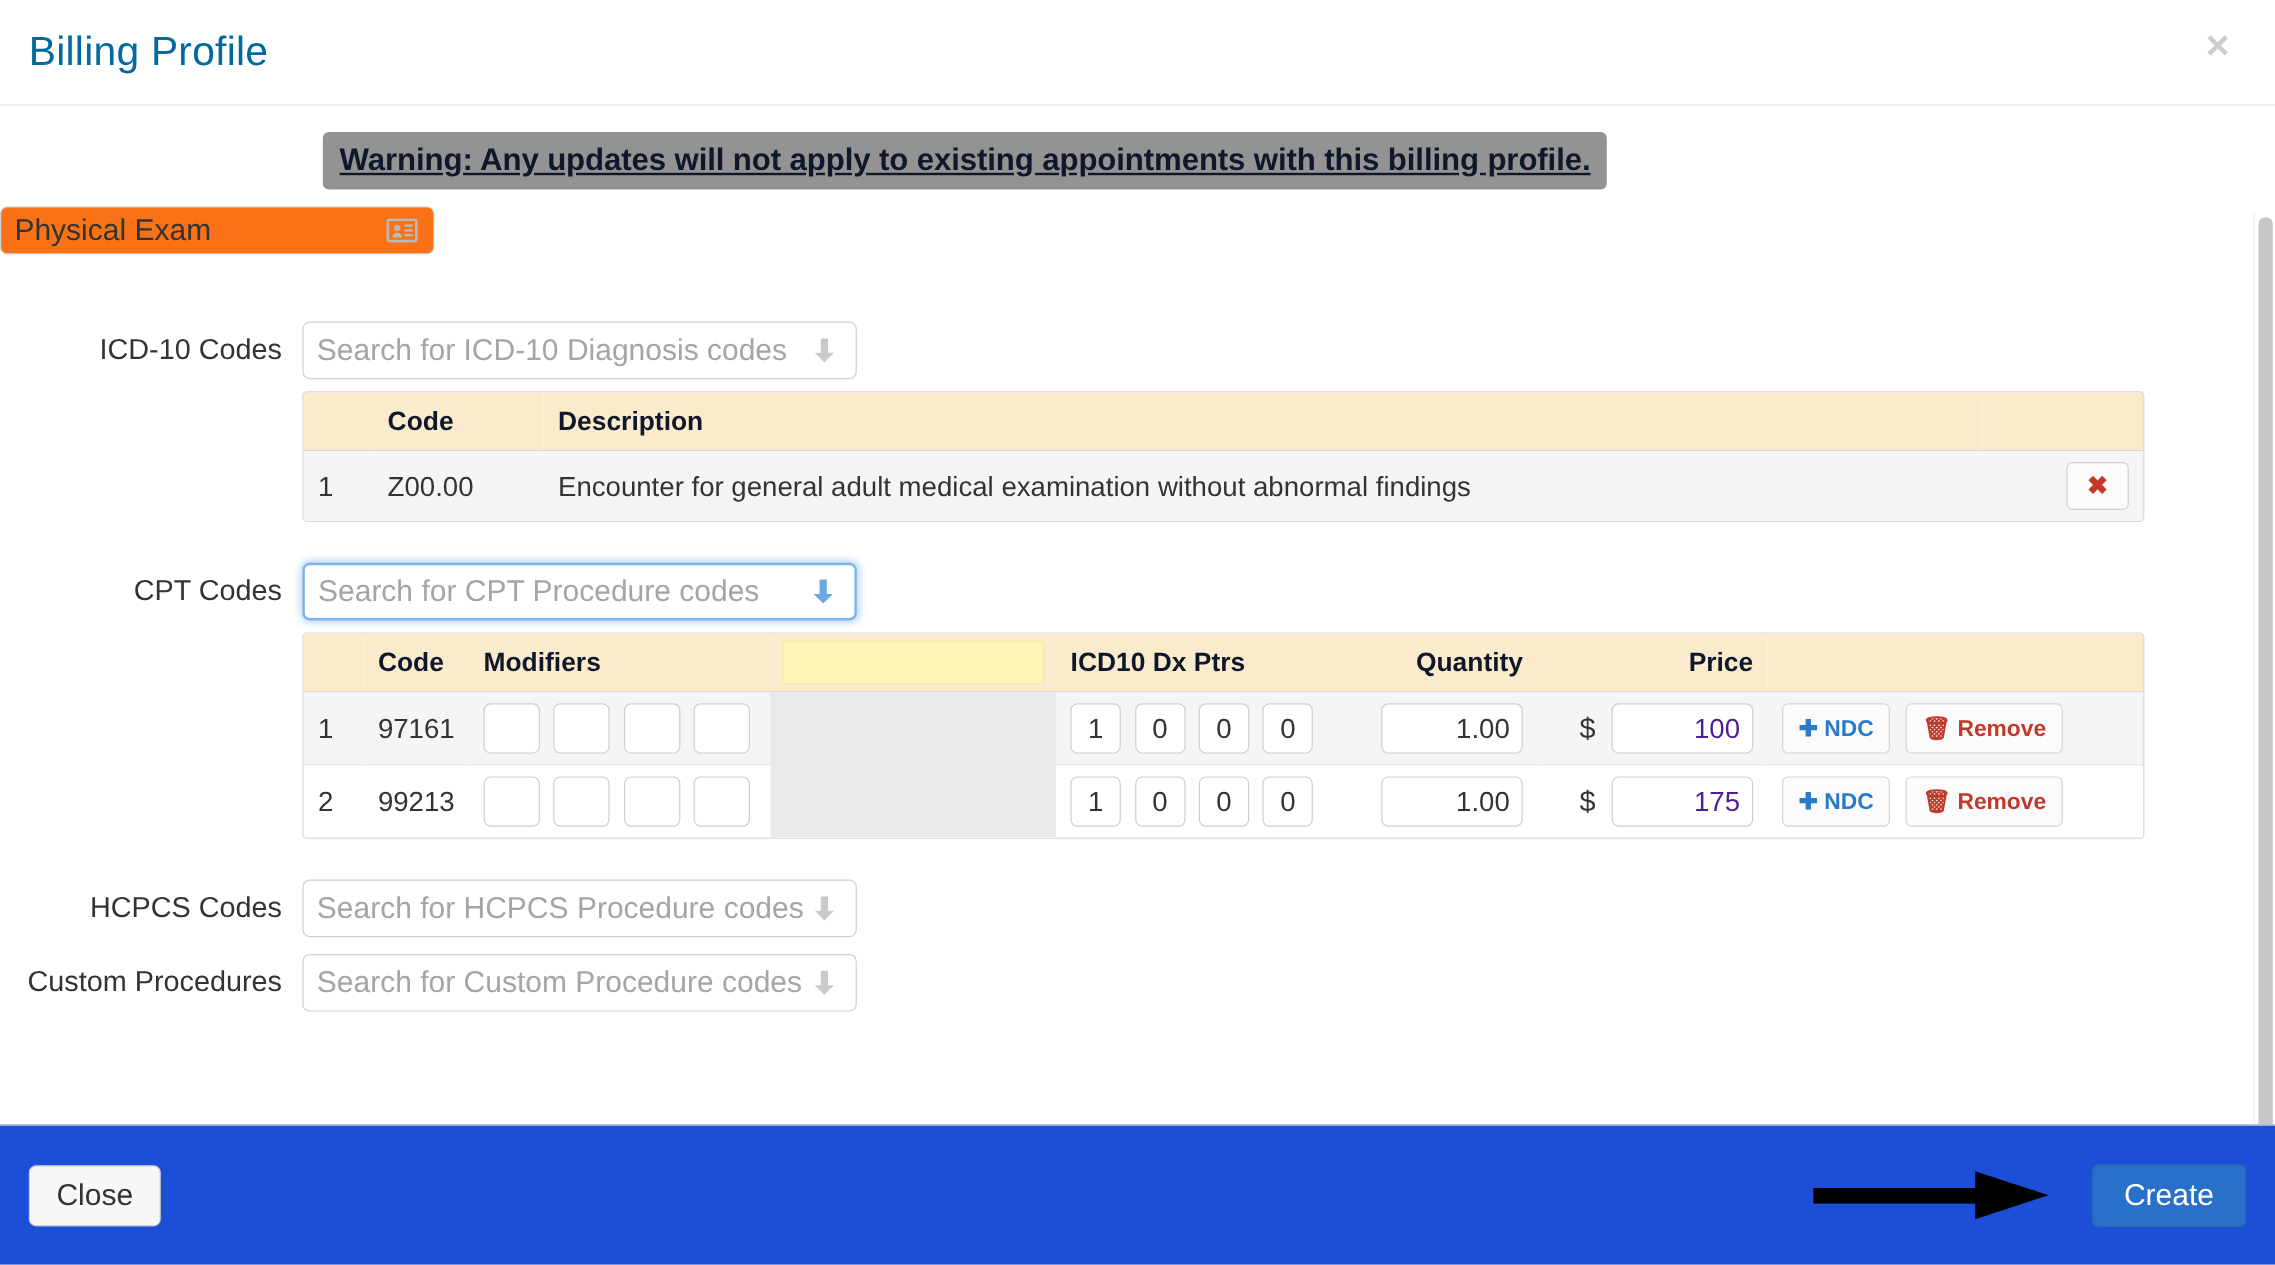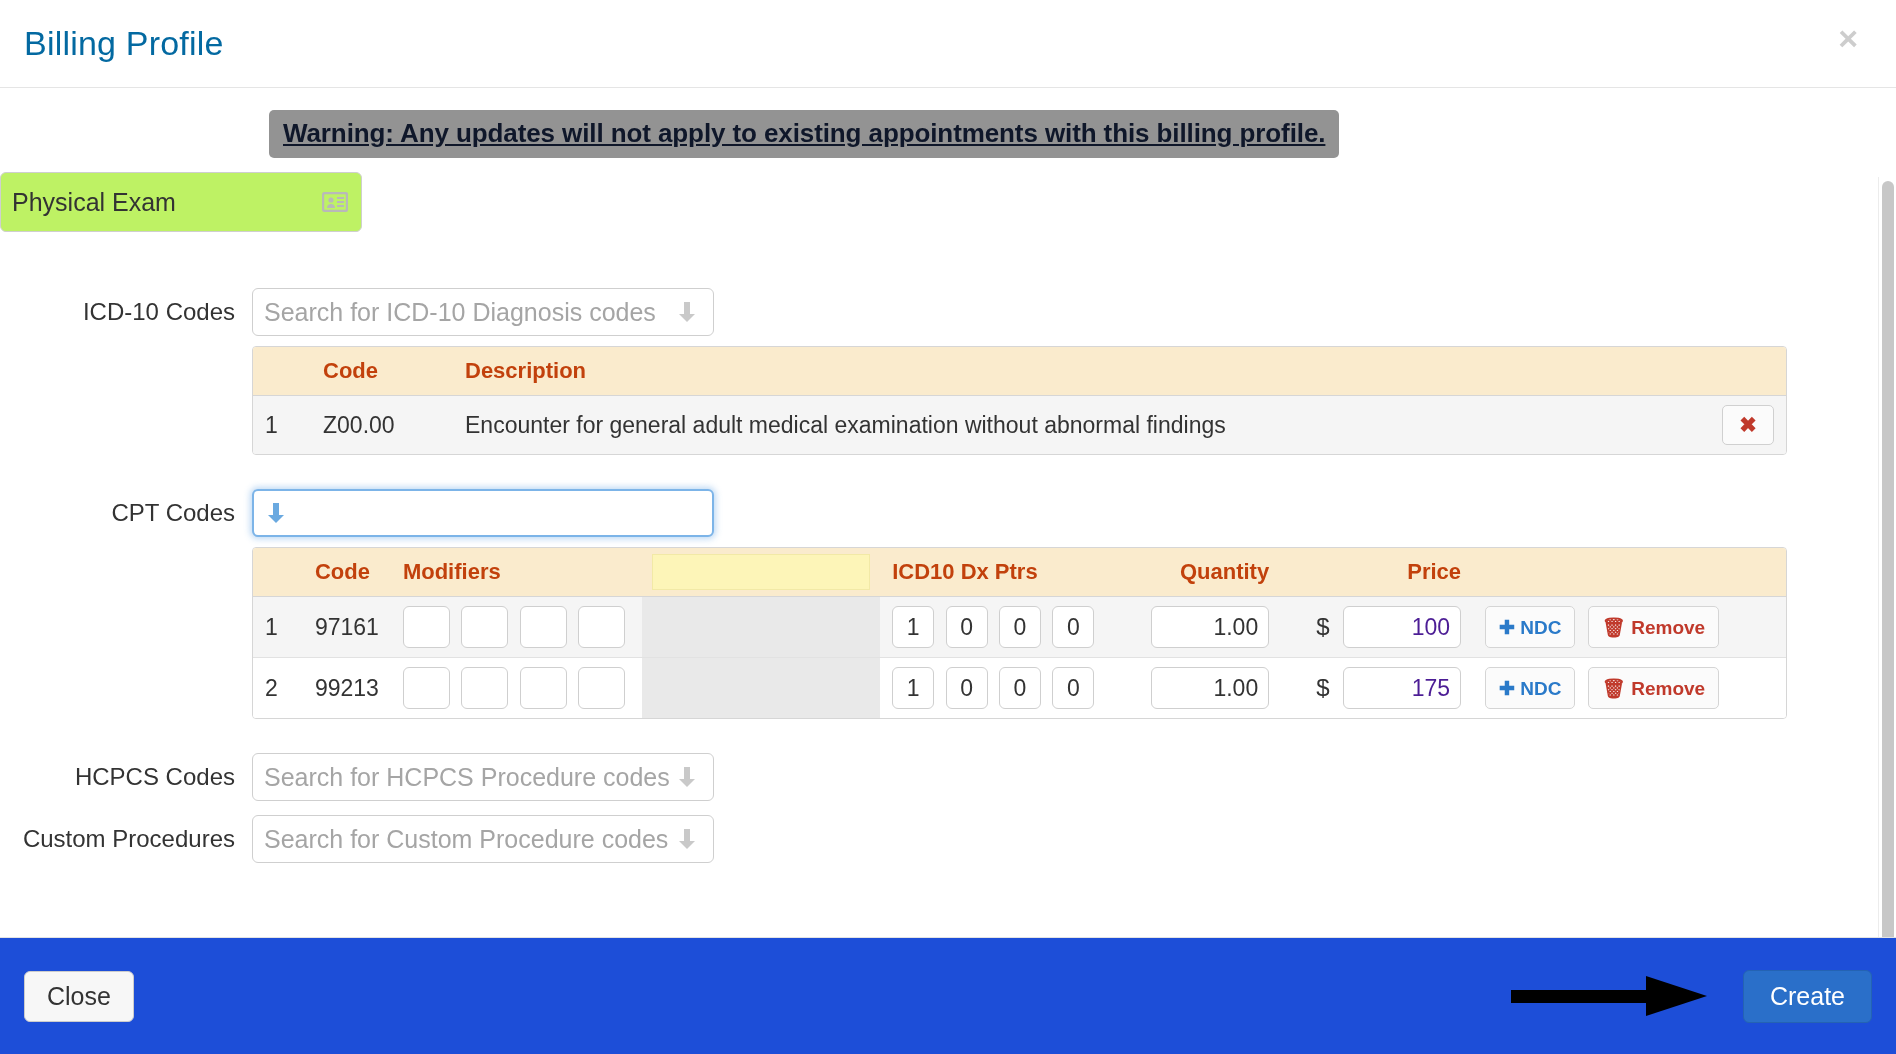--- a/index.html
+++ b/index.html
@@ -101,28 +101,28 @@
     text-decoration: underline;
   }
 
   
   .input-wrap {
     position: relative;
     display: inline-block;
   }
   .text-input {
     width: 362px;
-    height: 60px;
+    height: 40px;
     box-sizing: border-box;
     font-size: 25px;
     padding: 4px 48px 4px 11px;
     border: 1px solid #cfcfcf;
     border-radius: 6px;
     color: #333;
-    background: #bef264;
+    background: #f97316;
     font-family: "Liberation Sans", sans-serif;
     outline: none;
   }
   .card-icon {
     position: absolute;
     right: 14px;
     top: 50%;
     transform: translateY(-50%);
     width: 26px;
     height: 20px;
@@ -167,21 +167,21 @@
     width: 1535px;
     border: 1px solid #d6d6d6;
     border-radius: 4px;
     overflow: hidden;
     margin-top: 10px;
     font-size: 21px;
     background: #fff;
   }
   .code-table th {
     background: #faebcd;
-    color: #c2410c;
+    color: #0f172a;
     font-weight: bold;
     text-align: left;
     padding: 10px 12px;
     border-bottom: 1px solid #d6d6d6;
     font-size: 22px;
     height: 28px;
     vertical-align: middle;
   }
   .code-table td {
     padding: 9px 12px;
@@ -424,20 +424,21 @@
         </table>
       </div>
     </div>
 
     <div class="spacer-md"></div>
 
     <div class="row">
       <div class="label-col">CPT Codes</div>
       <div class="field-col">
         <div class="search-box focused">
+          <span class="search-placeholder">Search for CPT Procedure codes</span>
           <svg class="dd-arrow" viewBox="0 0 22 24">
             <path d="M8 2h6v12h5l-8 8-8-8h5z" fill="#6aa9e0"></path>
           </svg>
         </div>
 
         <table class="code-table cpt-table">
           <thead>
             <tr>
               <th style="width:26px"></th>
               <th style="width:62px">Code</th>

